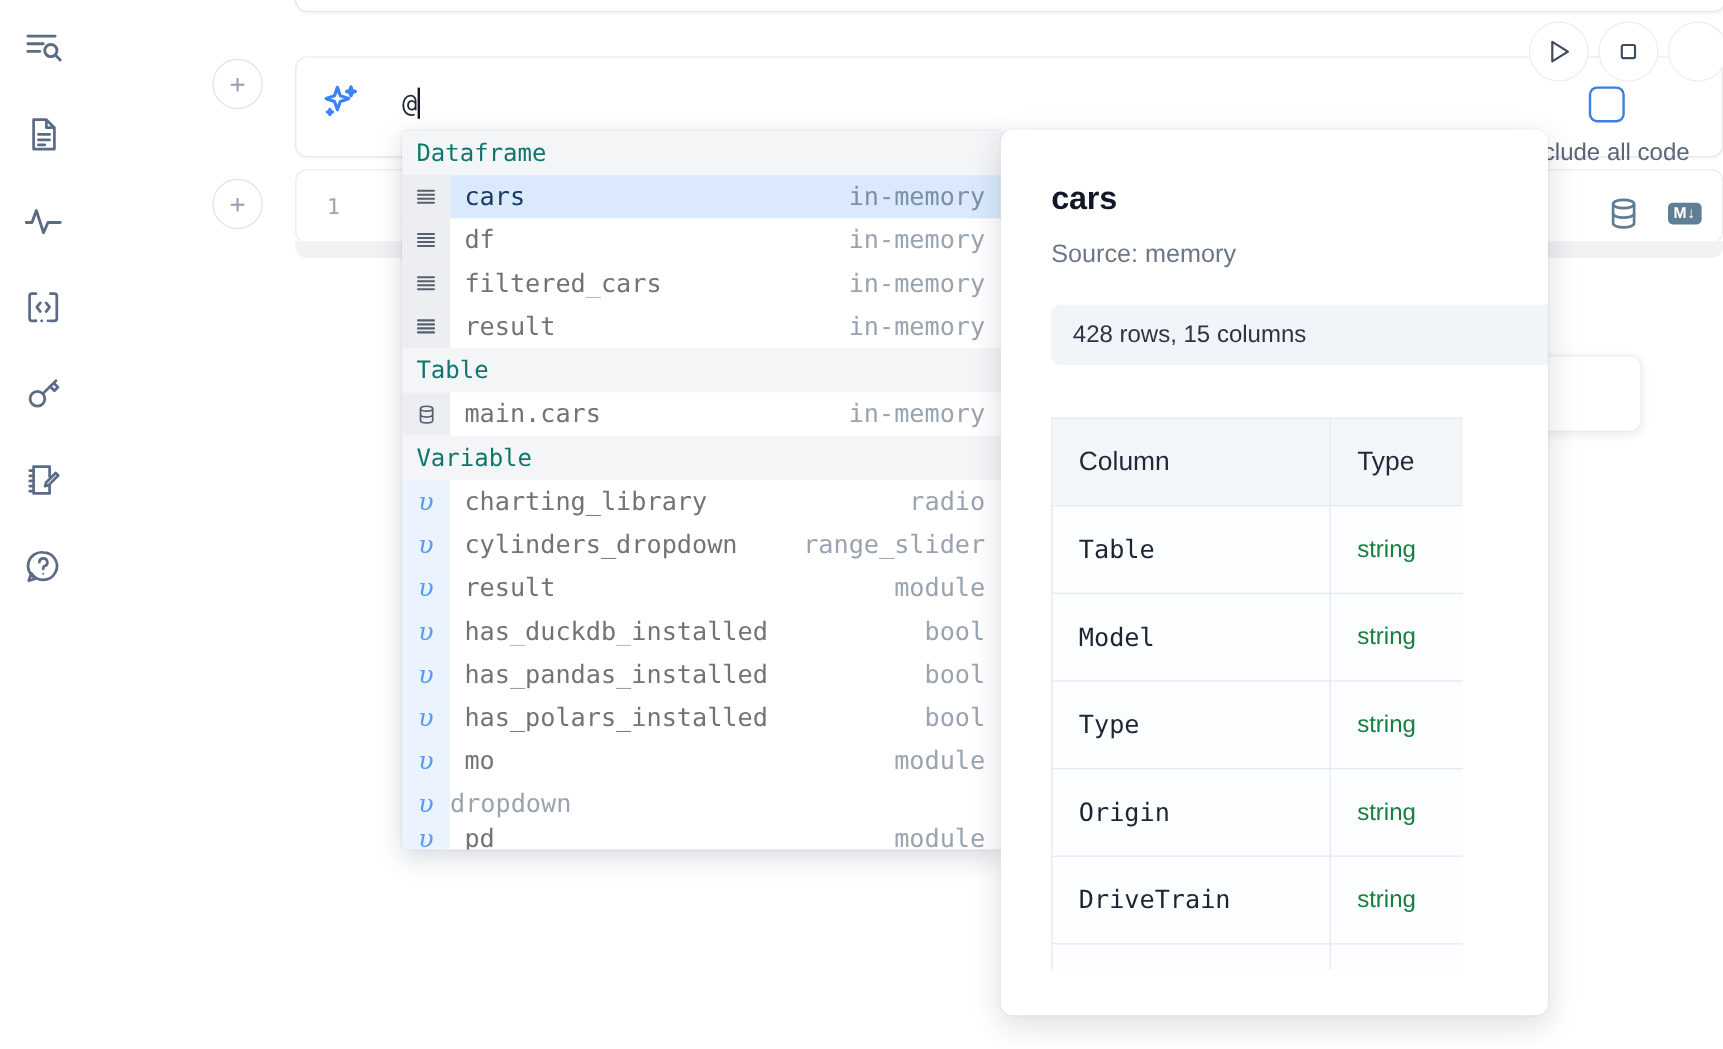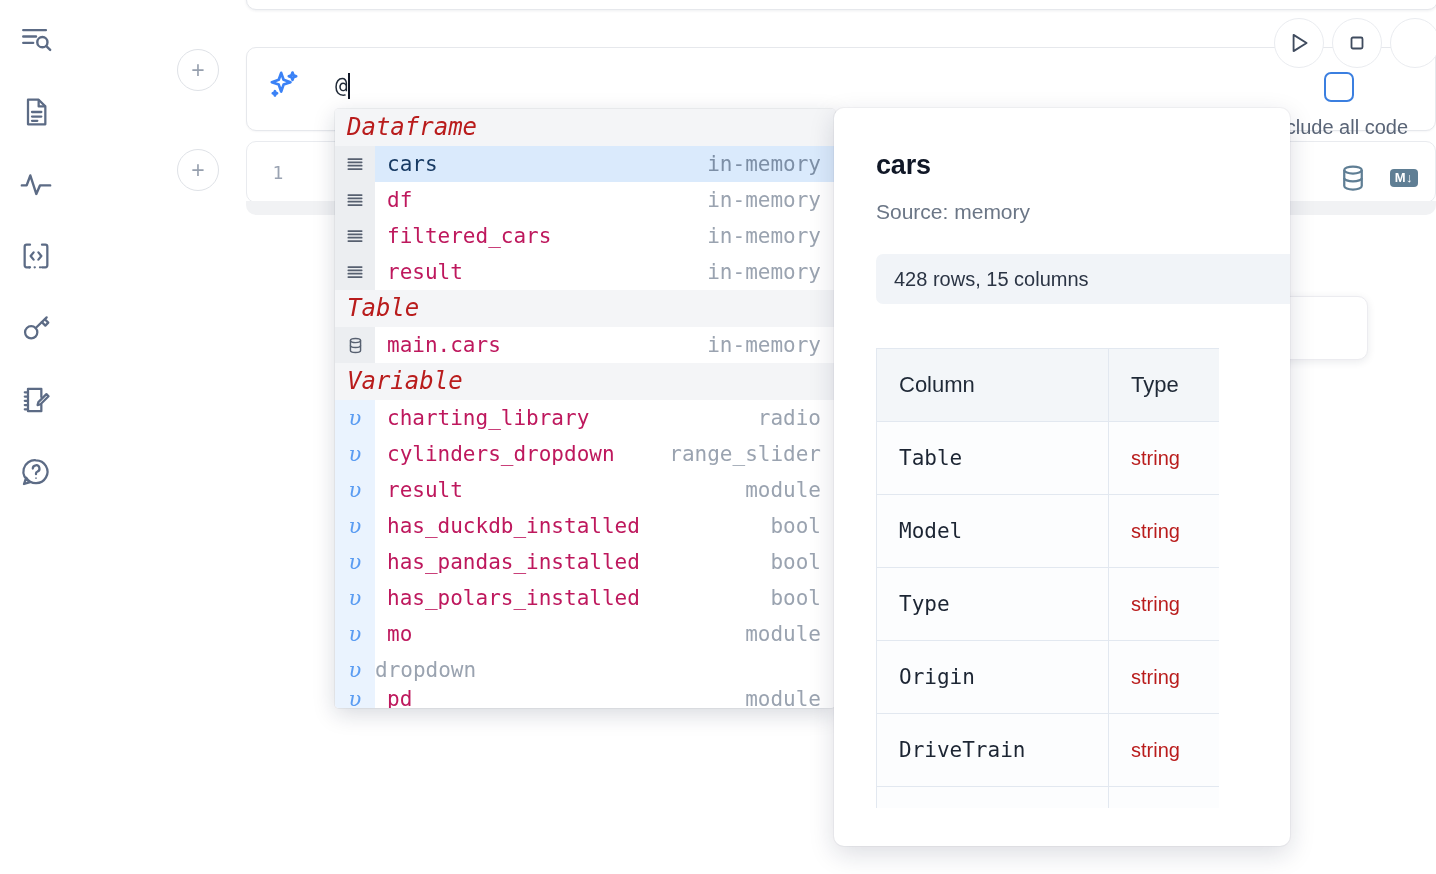--- a/index.html
+++ b/index.html
@@ -123,38 +123,38 @@
 
   
   #ac-popup{
     position:absolute;left:335px;top:109px;width:500px;height:599px;
     background:#ffffff;border-radius:4px;
     box-shadow:0 6px 22px rgba(20,30,60,.17), 0 0 0 1px rgba(20,30,60,.05);
     overflow:hidden;
   }
   .ac-section{
     height:37px;line-height:37px;
-    background:#f4f5f7;color:#b91c1c;
-    font-family:"DejaVu Sans Mono","Liberation Mono",monospace;font-size:24px;
-    padding-left:12px;box-sizing:border-box;font-style:italic;
+    background:#f4f5f7;color:#0f766e;
+    font-family:"DejaVu Sans Mono","Liberation Mono",monospace;font-size:20px;
+    padding-left:12px;box-sizing:border-box;
   }
   .ac-row{
     height:36px;display:flex;align-items:center;
     font-family:"DejaVu Sans Mono","Liberation Mono",monospace;font-size:21px;
     box-sizing:border-box;cursor:pointer;
   }
   .ac-gutter{
     width:40px;height:36px;flex:0 0 40px;
     display:flex;align-items:center;justify-content:center;
     box-sizing:border-box;
   }
   .ac-gutter.df{background:#eceef1;color:#576070;}
   .ac-gutter.tb{background:#eceef1;color:#576070;}
   .ac-gutter.vr{background:#eaf3fe;color:#5a9cf2;font-style:italic;font-size:20px;}
-  .ac-name{flex:1 1 auto;color:#be185d;padding-left:12px;white-space:nowrap;overflow:hidden;}
+  .ac-name{flex:1 1 auto;color:#737373;padding-left:12px;white-space:nowrap;overflow:hidden;}
   .ac-kind{color:#9aa3b0;padding-right:14px;white-space:nowrap;}
   .ac-row.selected{background:#daeafc;}
   .ac-row.selected .ac-name{color:#173a63;}
   .ac-row.selected .ac-kind{color:#7d8fa6;}
   .ac-row.clipped{height:22px;overflow:hidden;}
 
   
   #detail-panel{
     position:absolute;left:834px;top:108px;width:456px;height:738px;
     background:#ffffff;border-radius:10px;
@@ -181,21 +181,21 @@
   }
   #schema-table th,#schema-table td{
     border:1px solid #e2e8f0;
     padding:0 22px;height:73px;text-align:left;box-sizing:border-box;
   }
   #schema-table th{background:#f3f6f9;font-weight:400;font-size:22px;color:#1f2937;}
   #schema-table td.col-name{
     font-family:"DejaVu Sans Mono","Liberation Mono",monospace;
     font-size:21px;color:#1c2533;background:#fcfdfe;
   }
-  #schema-table td.col-type{font-size:20px;color:#b91c1c;background:#fcfdfe;}
+  #schema-table td.col-type{font-size:20px;color:#15803d;background:#fcfdfe;}
   #schema-table col.c1{width:232px;}
   #schema-table col.c2{width:136px;}
   #schema-clip{
     position:absolute;left:0;top:0;width:385px;height:700px;overflow:hidden;
   }
 </style>
 </head>
 <body>
 
 <div id="sidebar">

